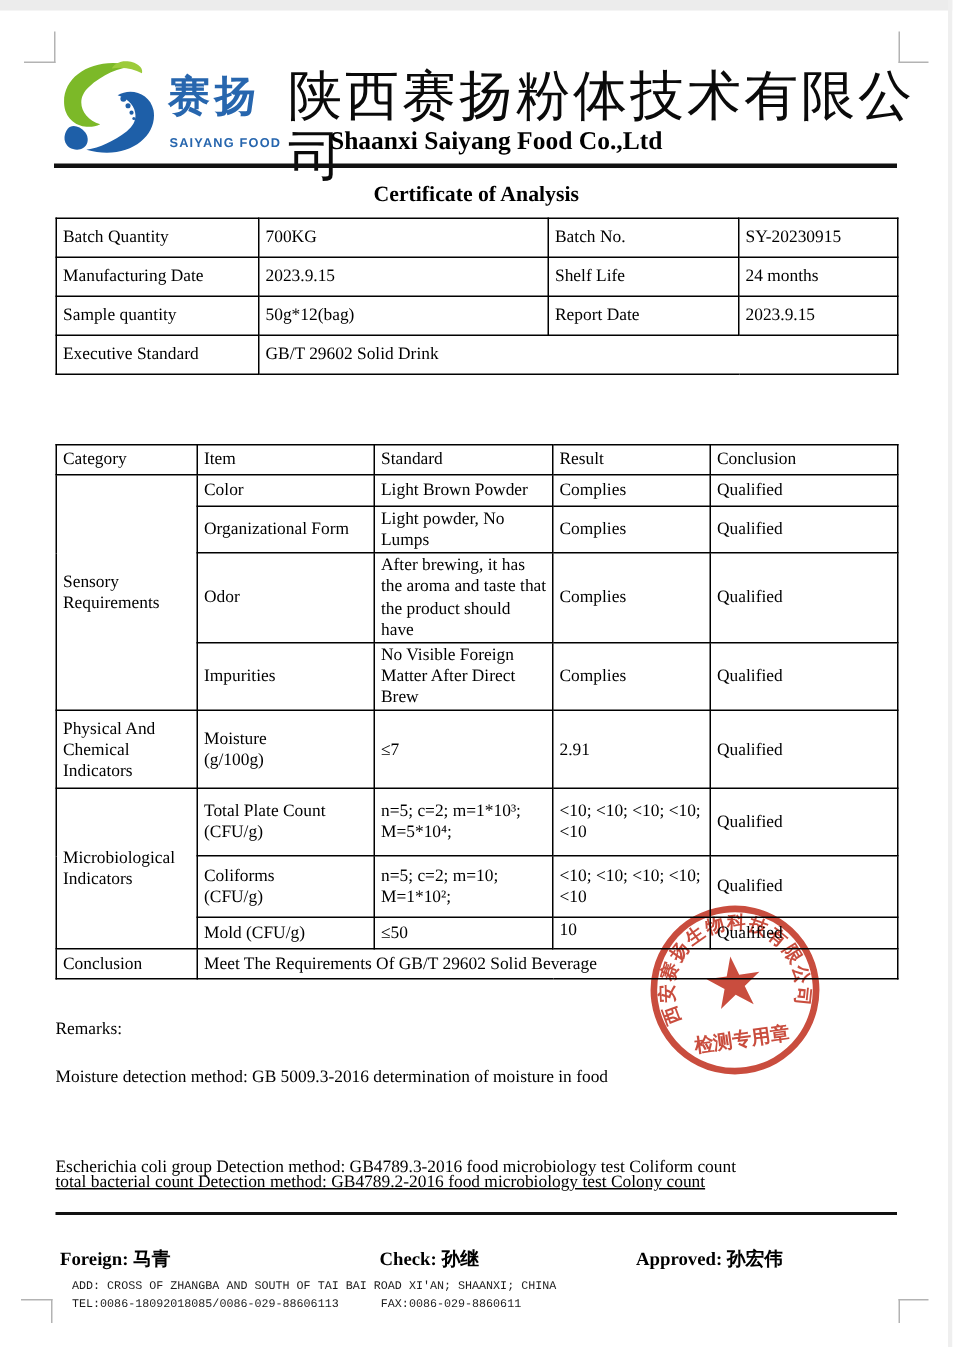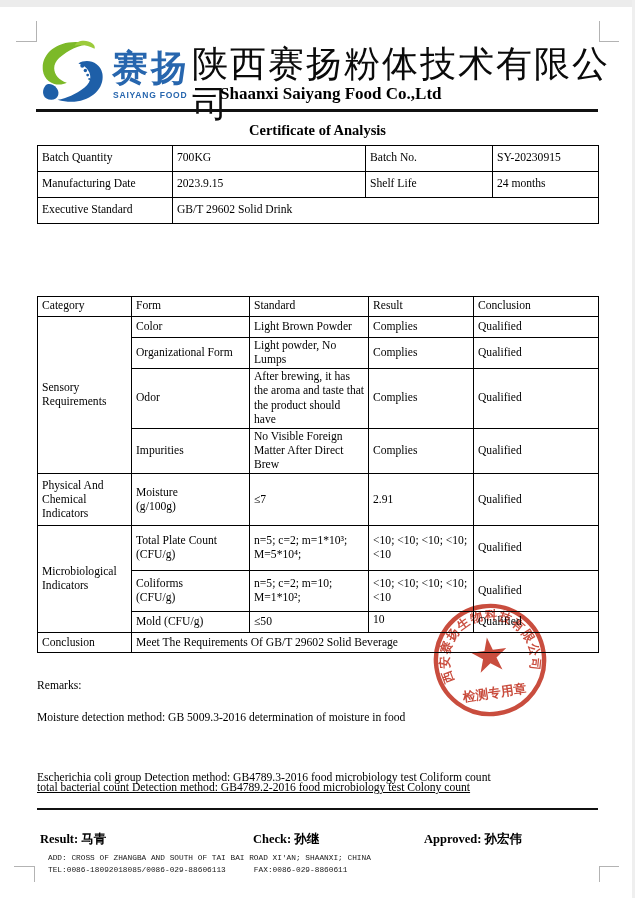--- a/index.html
+++ b/index.html
@@ -12,21 +12,21 @@
   
   .top-strip{left:0;top:0;width:635px;height:7px;background:#ececec;}
   .right-strip{right:0;top:0;width:3px;height:898px;background:#efefef;}
   .crop{border-color:#b3b3b3 !important;}
   .crop-tl{left:16px;top:21px;width:20px;height:20px;border-right:1px solid;border-bottom:1px solid;}
   .crop-tr{left:599px;top:21px;width:19px;height:20px;border-left:1px solid;border-bottom:1px solid;}
   .crop-bl{left:14px;top:866px;width:20px;height:15px;border-right:1px solid;border-top:1px solid;}
   .crop-br{left:599px;top:866px;width:19px;height:15px;border-left:1px solid;border-top:1px solid;}
   
   .logo-cn{left:112px;top:50px;font-family:"Liberation Sans",sans-serif;font-weight:bold;
-           font-size:36px;color:#2766ae;letter-spacing:3px;line-height:1;text-align:right;}
+           font-size:28px;color:#2766ae;letter-spacing:3px;line-height:1;text-align:right;}
   .logo-en{left:113px;top:90px;font-family:"Liberation Sans",sans-serif;font-weight:bold;
            font-size:8.5px;color:#2766ae;letter-spacing:0.8px;}
   .company-cn{left:192px;top:45px;font-size:36px;letter-spacing:2px;line-height:1.1;color:#0a0a0a;}
   .company-en{left:220px;top:84px;font-size:17px;font-weight:bold;}
   .head-rule{left:36px;top:109px;width:562px;border-top:3px solid #111;}
   .coa-title{left:37px;top:122px;width:561px;text-align:center;font-size:14.5px;font-weight:bold;}
   
   table{border-collapse:collapse;table-layout:fixed;}
   td,th{border:1px solid #000;font-size:11.6px;font-weight:normal;text-align:left;
         vertical-align:middle;padding:1px 3px 1px 4px;line-height:1.22;
@@ -94,38 +94,44 @@
     <td>Batch No.</td>
     <td>SY-20230915</td>
   </tr>
   <tr>
     <td>Manufacturing Date</td>
     <td>2023.9.15</td>
     <td>Shelf Life</td>
     <td>24 months</td>
   </tr>
   <tr>
+    <td>Sample quantity</td>
+    <td>50g*12(bag)</td>
+    <td>Report Date</td>
+    <td>2023.9.15</td>
+  </tr>
+  <tr>
     <td>Executive Standard</td>
     <td colspan="3">GB/T 29602 Solid Drink</td>
   </tr>
 </tbody>
   </table>
 
 <table class="abs results-table">
   <colgroup>
       <col style="width:94px">
       <col style="width:118px">
       <col style="width:119px">
       <col style="width:105px">
       <col style="width:125px">
     </colgroup>
   <tbody>
       <tr class="rh0">
     <th>Category</th>
-    <th>Form</th>
+    <th>Item</th>
     <th>Standard</th>
     <th>Result</th>
     <th>Conclusion</th>
   </tr>
   <tr class="rh1">
     <td rowspan="4">Sensory Requirements</td>
     <td>Color</td>
     <td>Light Brown Powder</td>
     <td>Complies</td>
     <td>Qualified</td>
@@ -196,21 +202,21 @@
   <path id="ringArc" d="M 21,76 A 42,42 0 1 1 99,76" fill="none"></path>
   <text font-size="12.5" font-weight="bold" fill="#c23423" letter-spacing="1.2" font-family="Liberation Serif,serif">
     <textPath href="#ringArc">西安赛扬生物科技有限公司</textPath>
   </text>
   <polygon fill="#c23423" points="60,37 64.3,50.1 78.1,50.1 66.9,58.3 71.2,71.4 60,63.3 48.8,71.4 53.1,58.3 41.9,50.1 55.7,50.1"></polygon>
   <text x="60" y="98" text-anchor="middle" font-size="13" font-weight="bold" fill="#c23423" font-family="Liberation Serif,serif">检测专用章</text>
 </svg>
 
 <div class="abs sig-rule"></div>
 <div class="abs sig sig-analyst">
-  <span>Result:</span>
+  <span>Foreign:</span>
   <span>马青</span>
 </div>
 <div class="abs sig sig-check">
   <span>Check:</span>
   <span>孙继</span>
 </div>
 <div class="abs sig sig-approved">
   <span>Approved:</span>
   <span>孙宏伟</span>
 </div>

